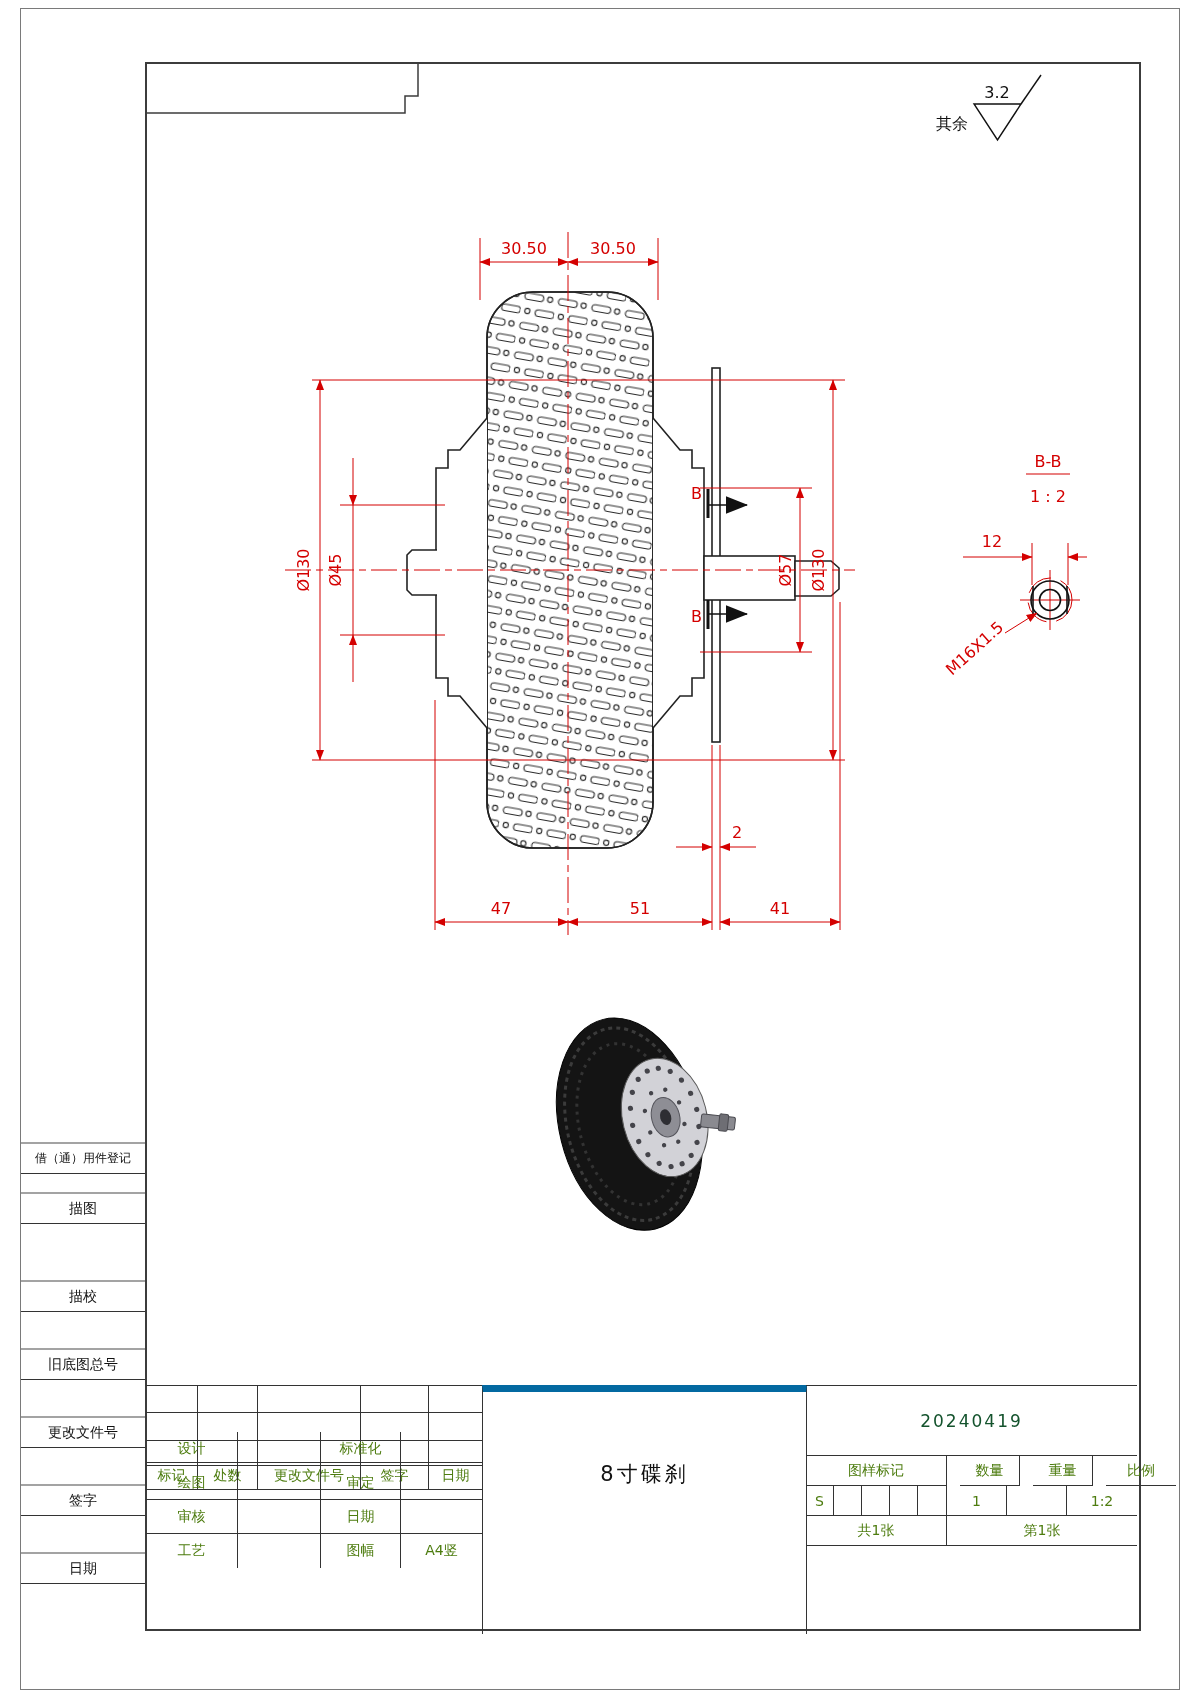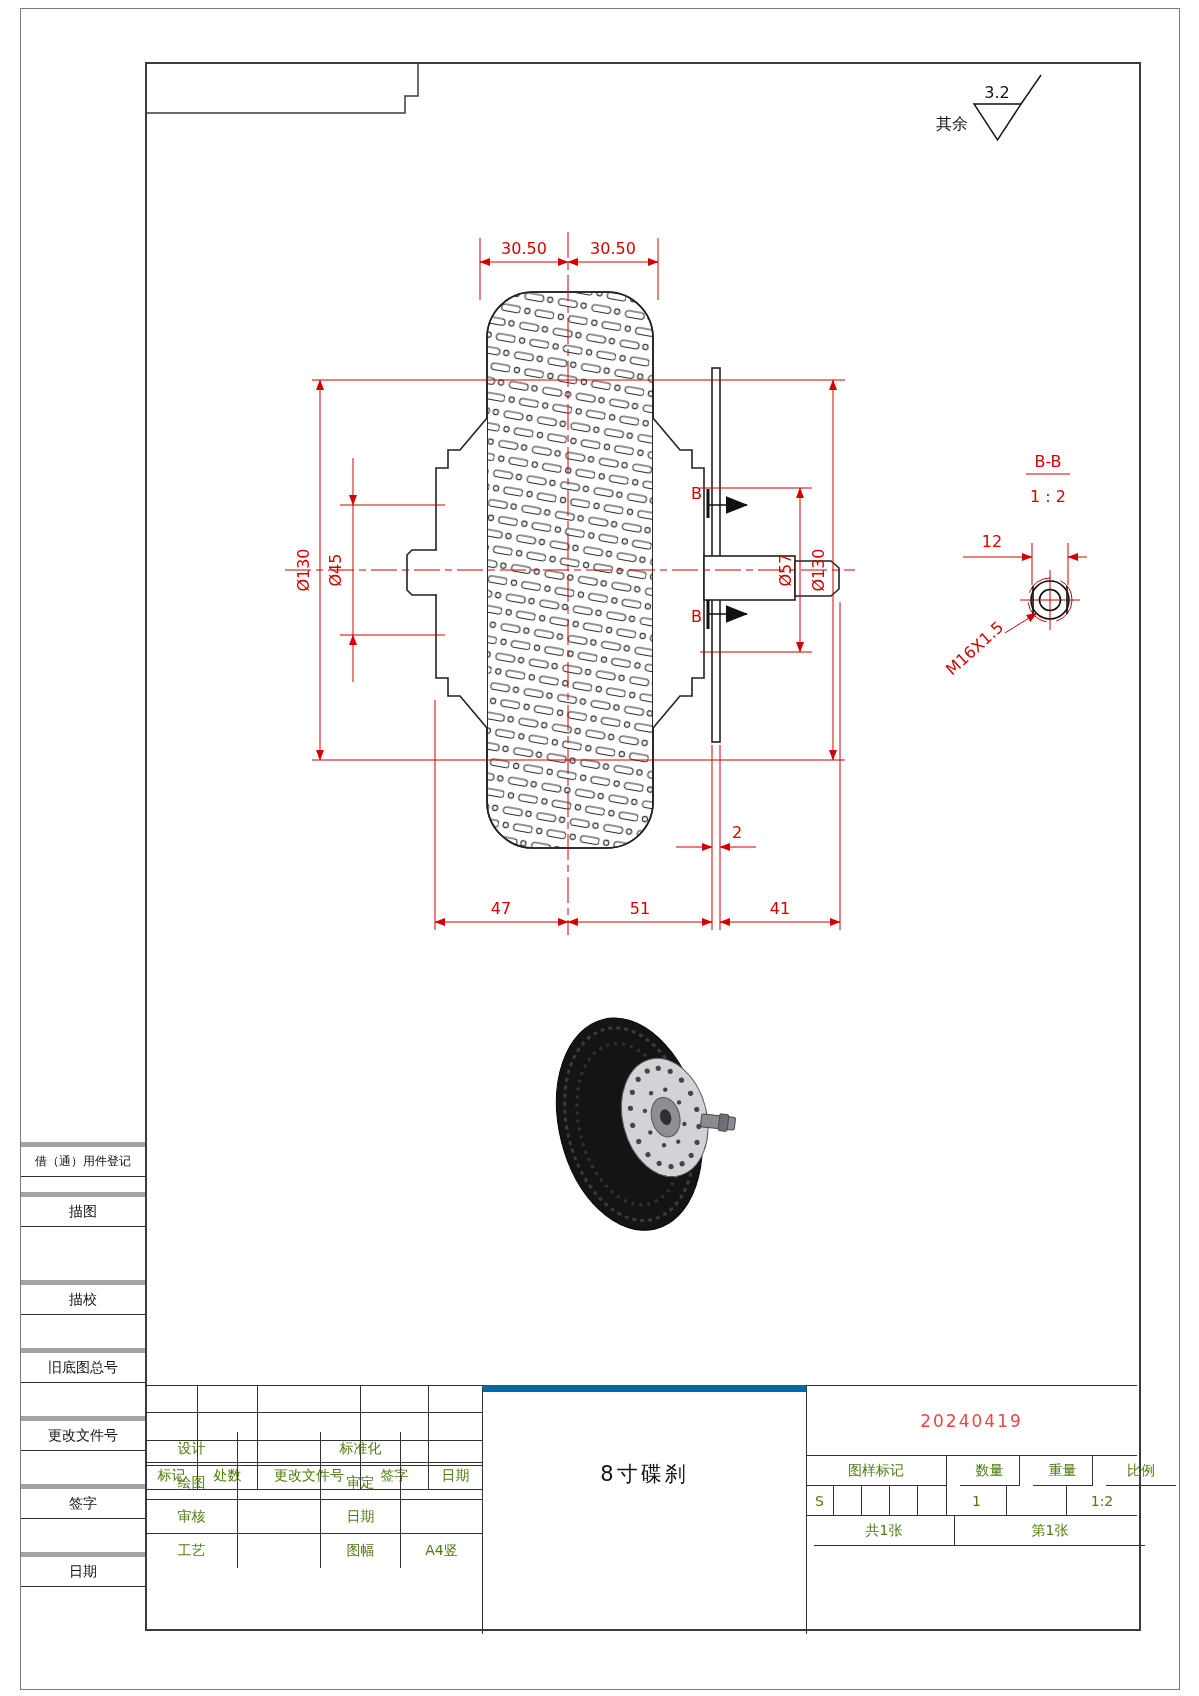--- a/index.html
+++ b/index.html
@@ -1,41 +1,41 @@
 <!DOCTYPE html>
 <html><head>
 <meta charset="utf-8">
 <style>
   html,body{margin:0;padding:0;background:#fff;}
   body{width:1199px;height:1696px;position:relative;font-family:"DejaVu Sans",sans-serif;overflow:hidden;}
   .abs{position:absolute;}
   #outer-border{left:20px;top:8px;width:1158px;height:1680px;border:1px solid #7a7a7a;}
   #inner-frame{left:145px;top:62px;width:992px;height:1565px;border:2px solid #3c3c3c;}
-  .strip{left:21px;width:124px;height:29px;border-top:5px solid #a3a3a3;border-bottom:1px solid #333;
+  .strip{left:21px;width:124px;height:29px;border-top:2px solid #a3a3a3;border-bottom:1px solid #333;
          display:flex;align-items:center;justify-content:center;font-size:14px;color:#111;white-space:nowrap;}
   .strip.small{font-size:12px;}
   .grid{display:grid;}
   .cell{border-right:1px solid #333;border-bottom:1px solid #333;display:flex;align-items:center;justify-content:center;
         font-size:14px;color:#4d7c0f;overflow:hidden;white-space:nowrap;}
   .cell.noR{border-right:none;}
   .cell.noB{border-bottom:none;}
   #rev-grid{left:146px;top:1385px;width:336px;height:105px;border-top:1px solid #333;
             grid-template-columns:52px 60px 103px 68px 53px;grid-template-rows:27px 28px 22px 27px;}
   #sig-grid{left:146px;top:1432px;width:336px;height:137px;grid-template-columns:92px 83px 80px 81px;
             grid-template-rows:34px 34px 34px 34px;}
   #part-name-cell{left:482px;top:1385px;width:323px;height:242px;border-top:7px solid #0369a1;
                   border-left:1px solid #333;border-right:1px solid #333;}
   #part-name{position:absolute;left:0;right:0;top:68px;text-align:center;font-size:21px;letter-spacing:3px;color:#111;}
   #right-block{left:806px;top:1385px;width:331px;height:242px;border-top:1px solid #333;font-size:14px;color:#111;}
   #rb-date{height:69px;border-bottom:1px solid #333;display:flex;align-items:center;justify-content:center;
-           font-size:17px;letter-spacing:2px;color:#ef4444;}
+           font-size:17px;letter-spacing:2px;color:#14532d;}
   .rb-row{display:grid;}
   #rb-head{grid-template-columns:141px 60px 60px 70px;height:30px;gap:13px;}
   #rb-vals{grid-template-columns:28px 28px 28px 28px 29px 60px 60px 70px;height:30px;}
-  #rb-sheets{grid-template-columns:141px 190px;height:30px;padding-left:8px;}
+  #rb-sheets{grid-template-columns:141px 190px;height:30px;}
   #rb-empty{height:81px;}
   text{font-family:"DejaVu Sans",sans-serif;}
   .dimtxt{fill:#d40000;font-size:16px;}
   .cntxt{fill:#111;font-size:16px;}
 </style>
 </head>
 <body>
 
 <div class="abs" id="outer-border"></div>
 <div class="abs" id="inner-frame"></div>

